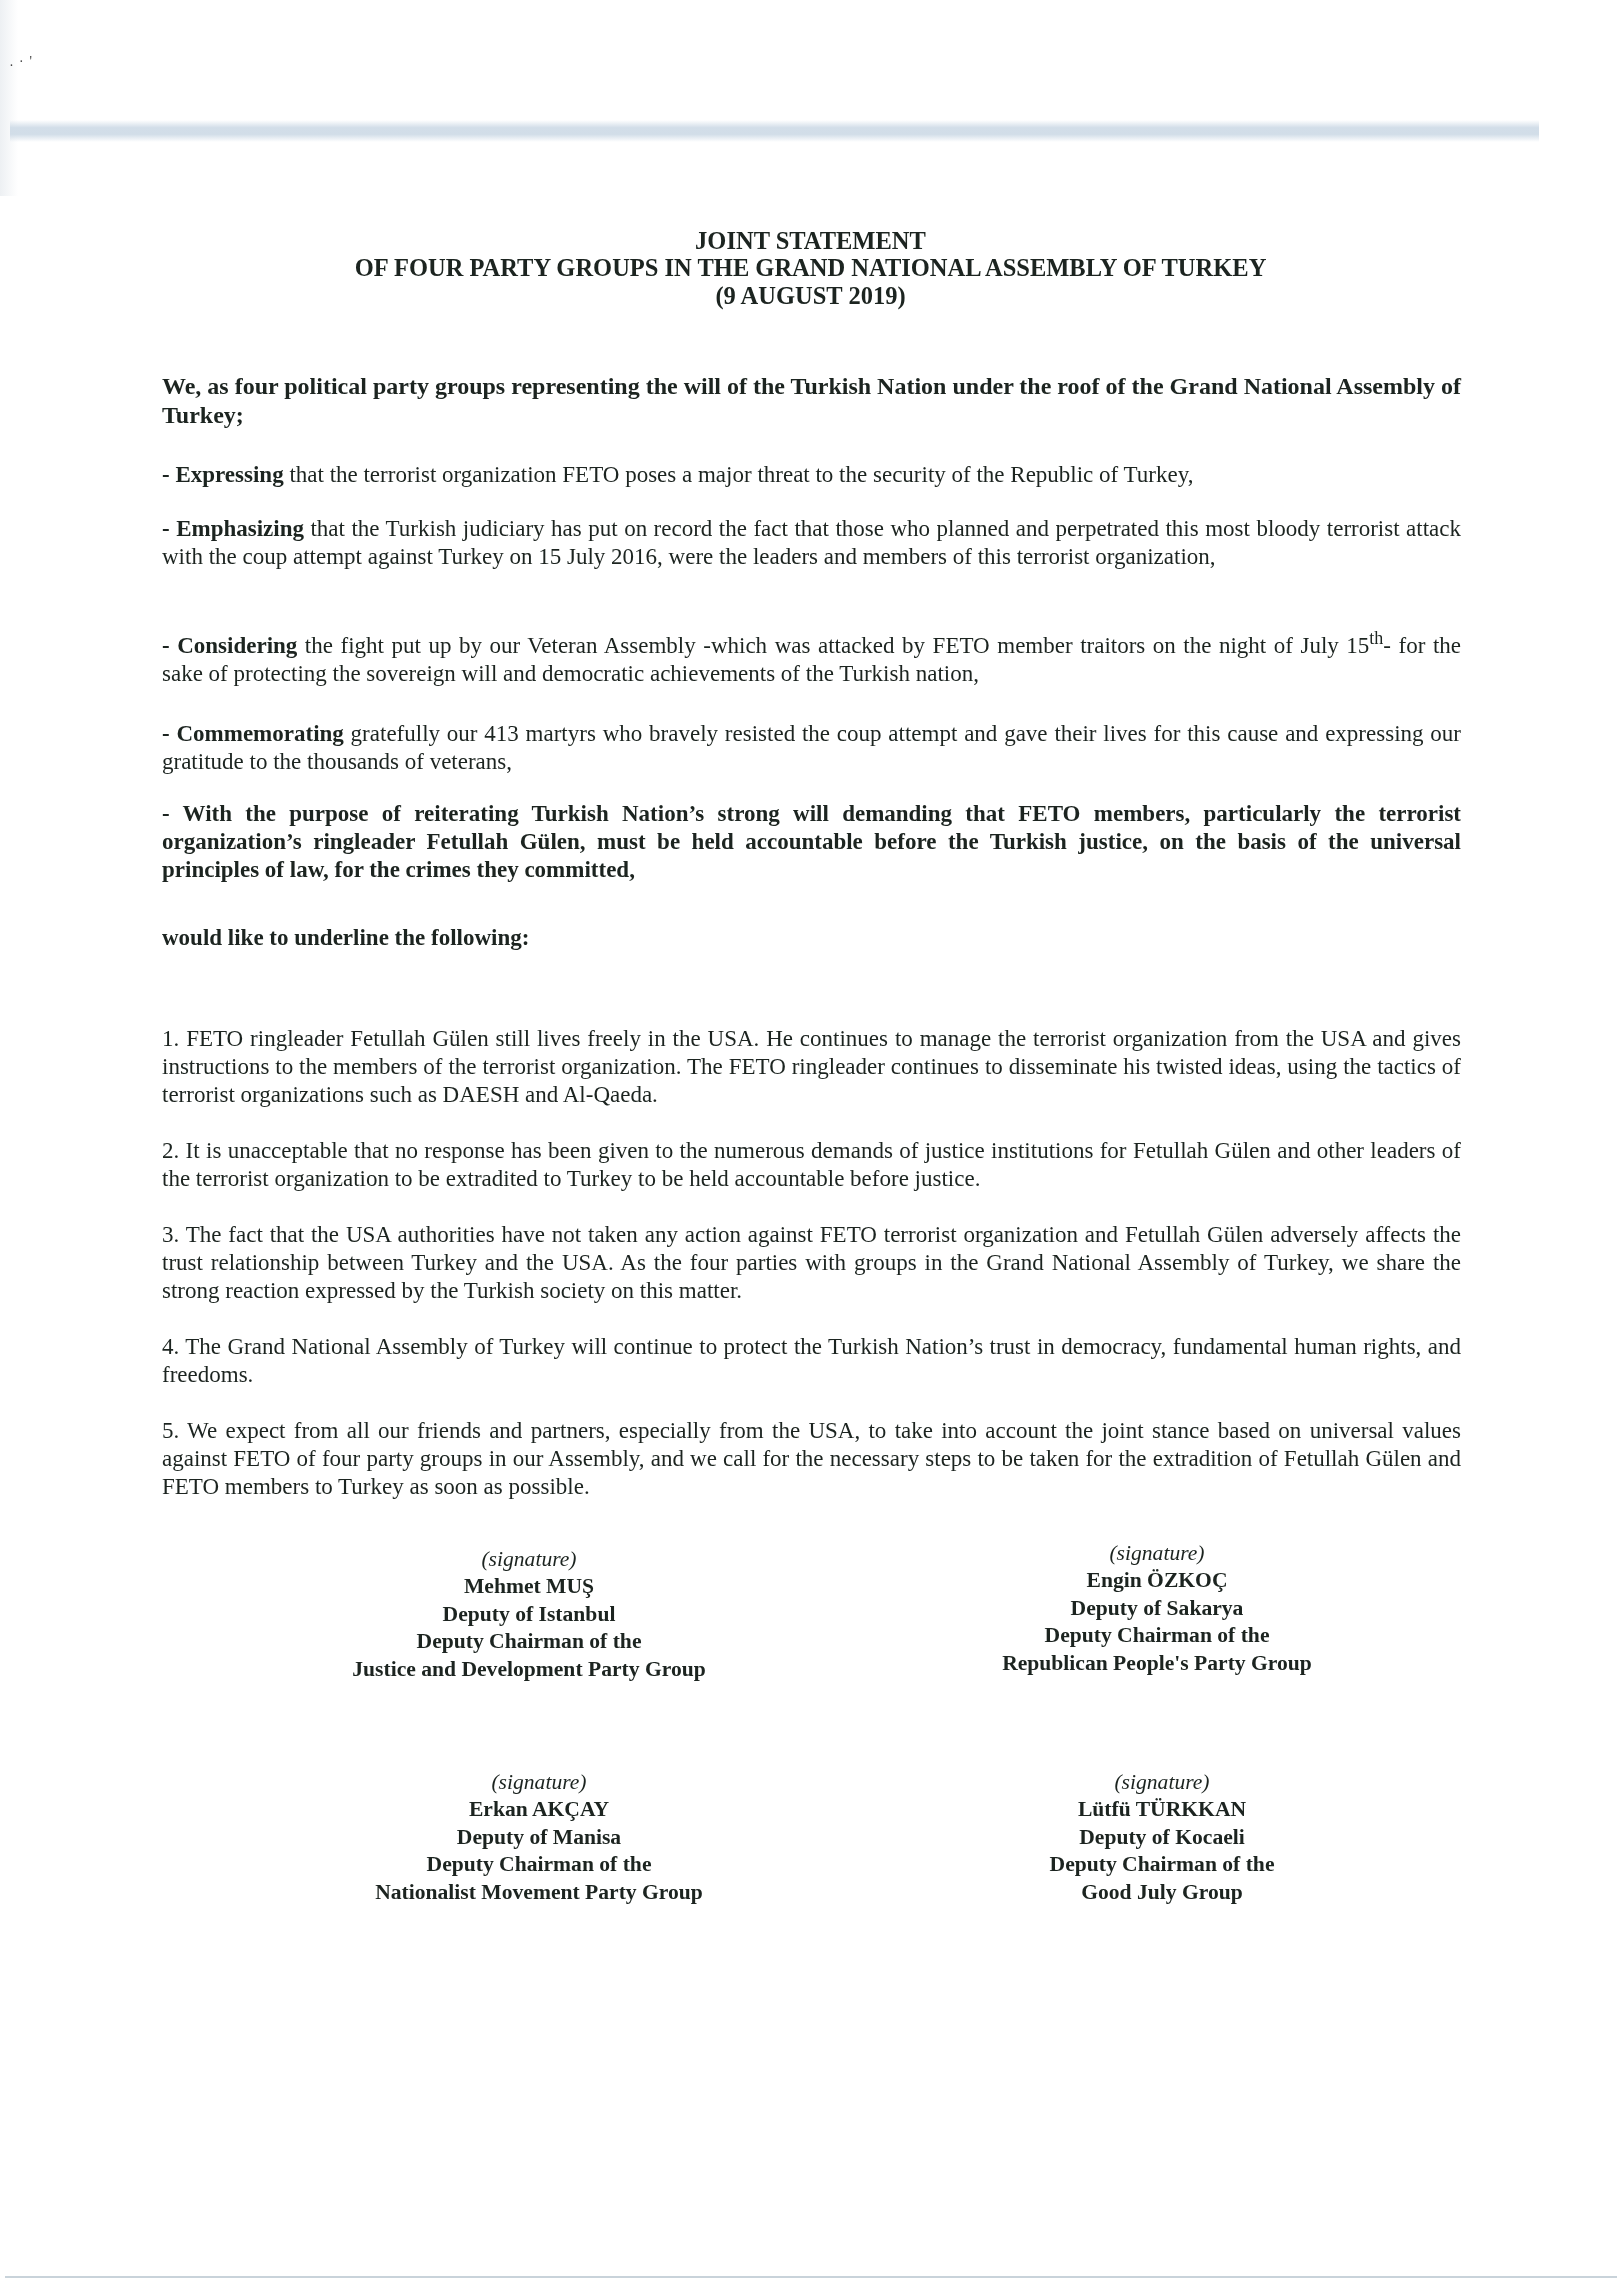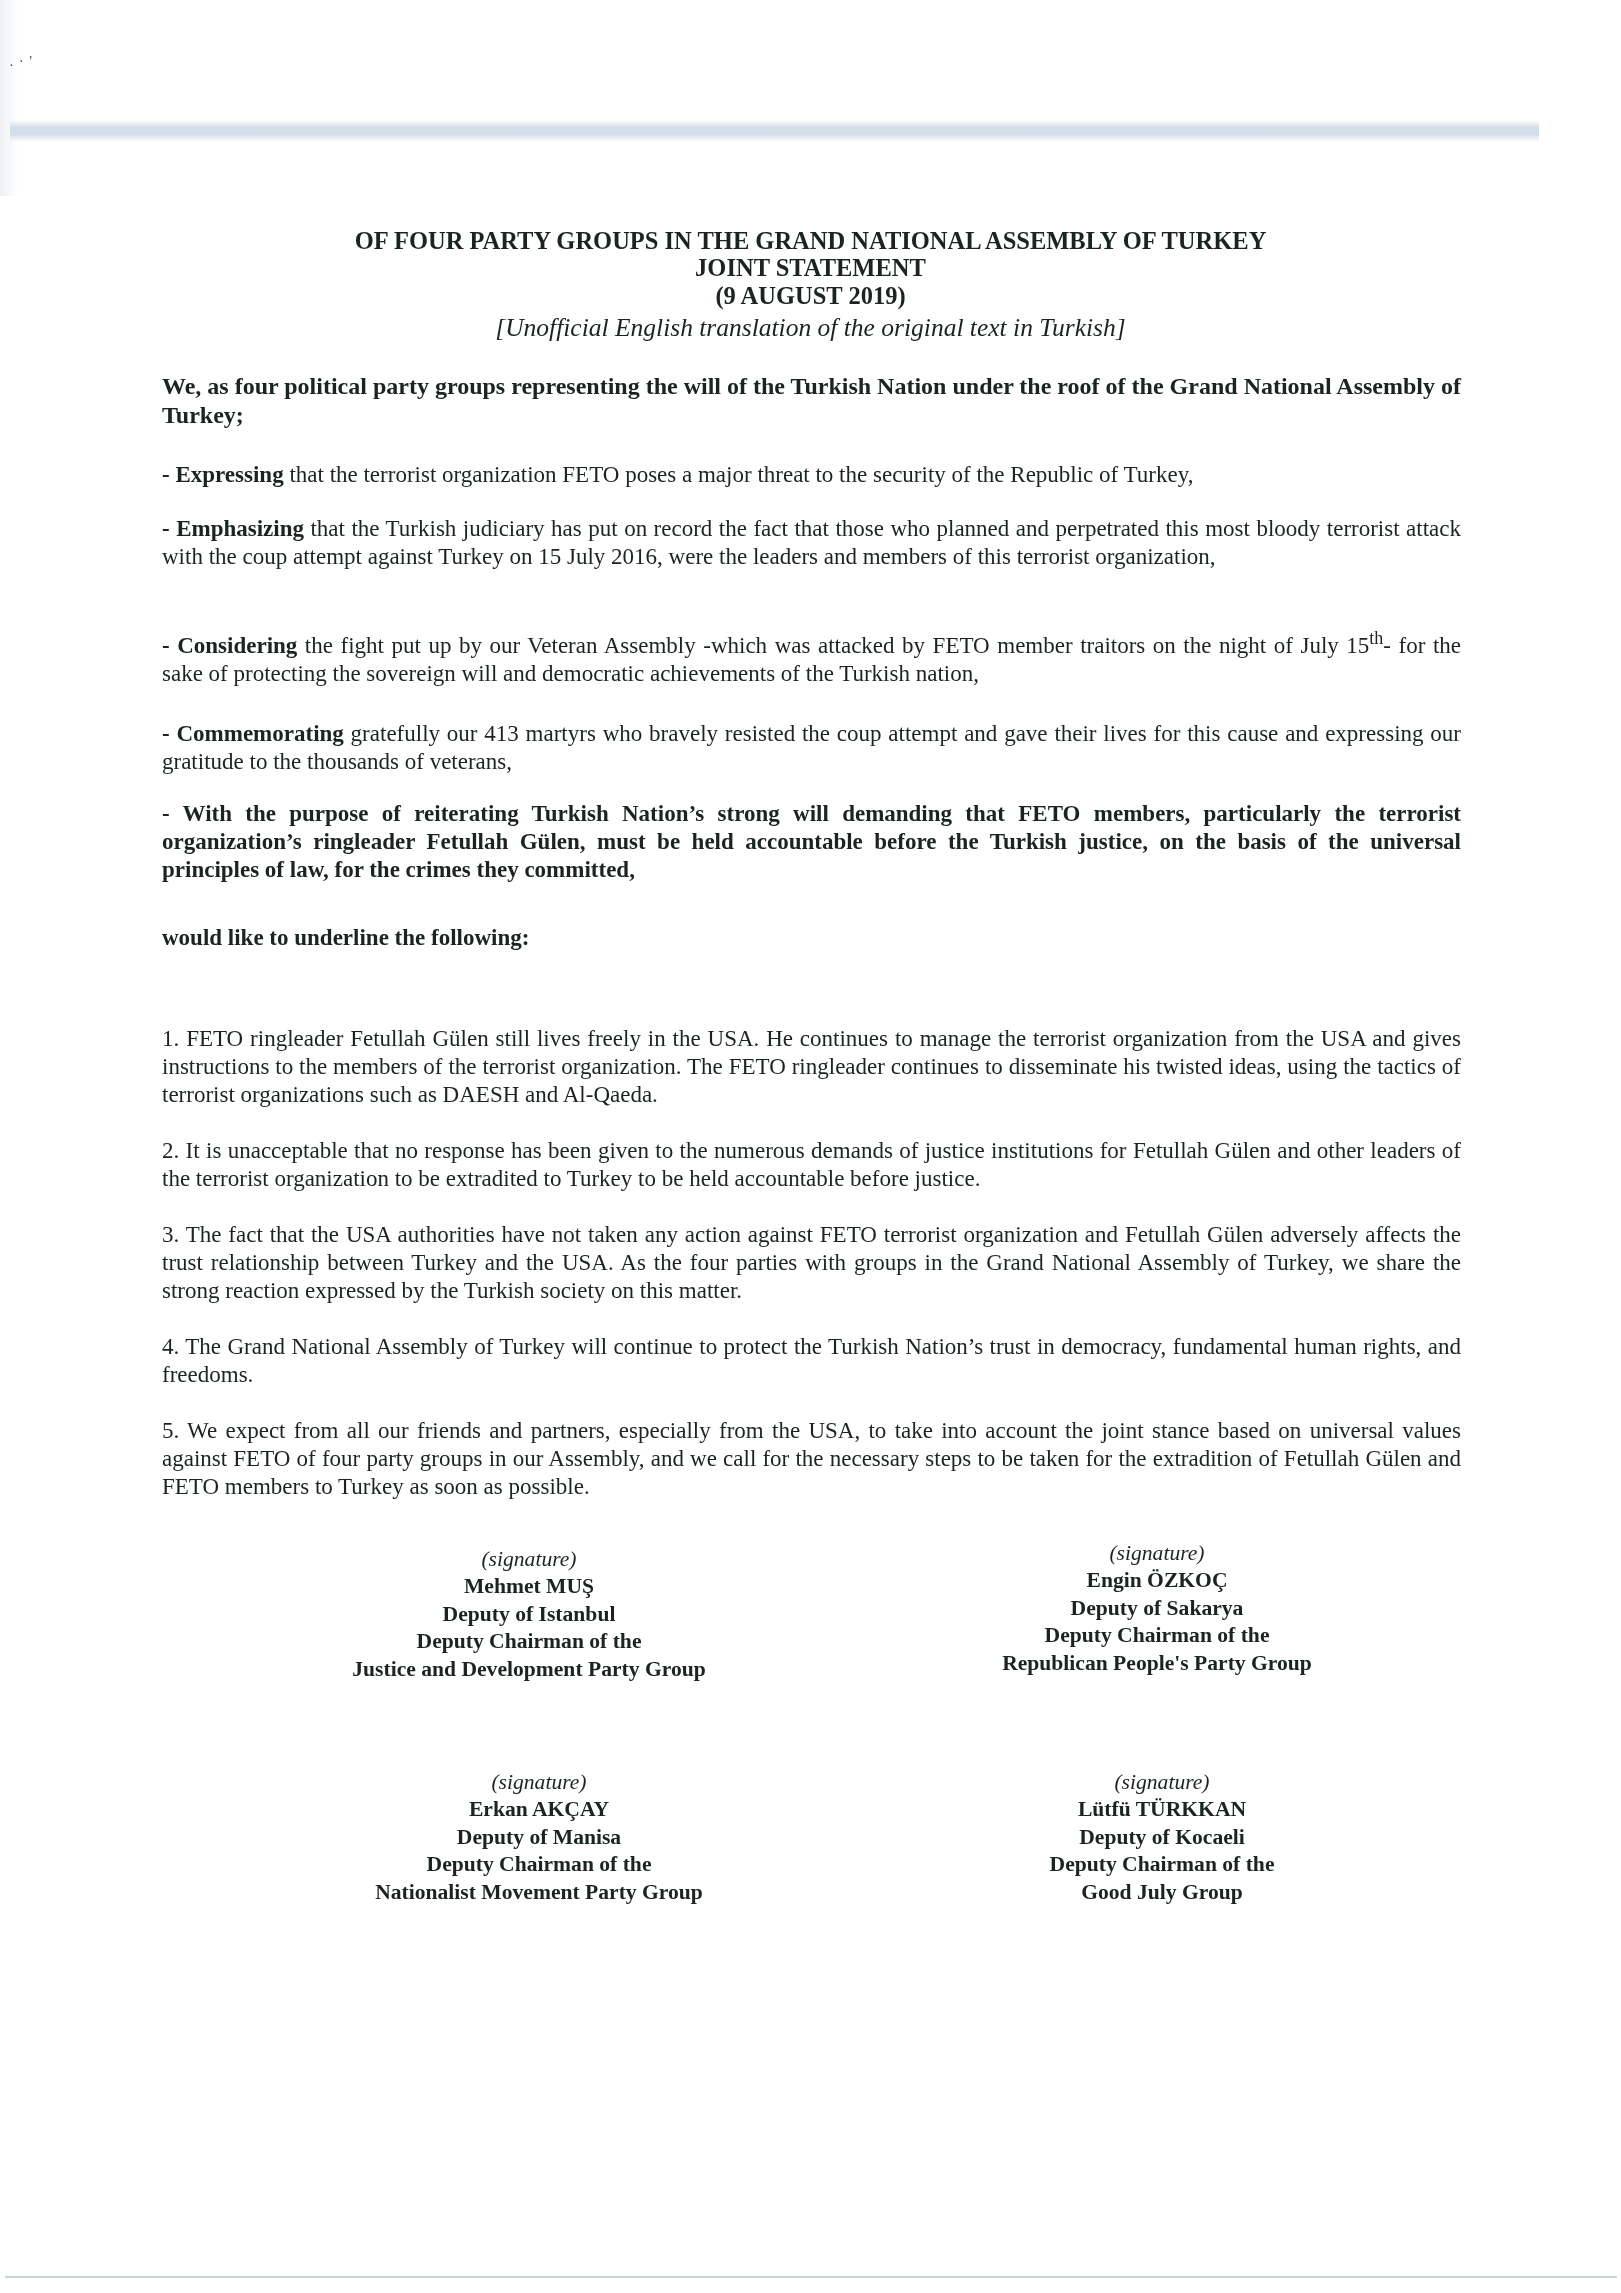--- a/index.html
+++ b/index.html
@@ -31,24 +31,23 @@
     sup { font-size: 18px; line-height: 0; }
   </style>
 </head>
 <body>
 
 <div class="scan-left-edge"></div>
 <div class="specks">.·'</div>
 <div class="scan-band"></div>
 
 <div class="header">
+  <div class="t">JOINT STATEMENT</div>
   <div class="t">OF FOUR PARTY GROUPS IN THE GRAND NATIONAL ASSEMBLY OF TURKEY</div>
-  <div class="t">JOINT STATEMENT</div>
   <div class="t">(9 AUGUST 2019)</div>
-  <div class="sub">[Unofficial English translation of the original text in Turkish]</div>
 </div>
 
 <div class="content" style="top:372px;">
   <p class="bold" style="font-size:24px;line-height:29px;">We, as four political party groups representing the will of the Turkish Nation under the roof of the Grand National Assembly of Turkey;</p>
 </div>
 
 <div class="content" style="top:461px;">
   <p><span class="bold">- Expressing</span><span> that the terrorist organization FETO poses a major threat to the security of the Republic of Turkey,</span></p>
 </div>
 

